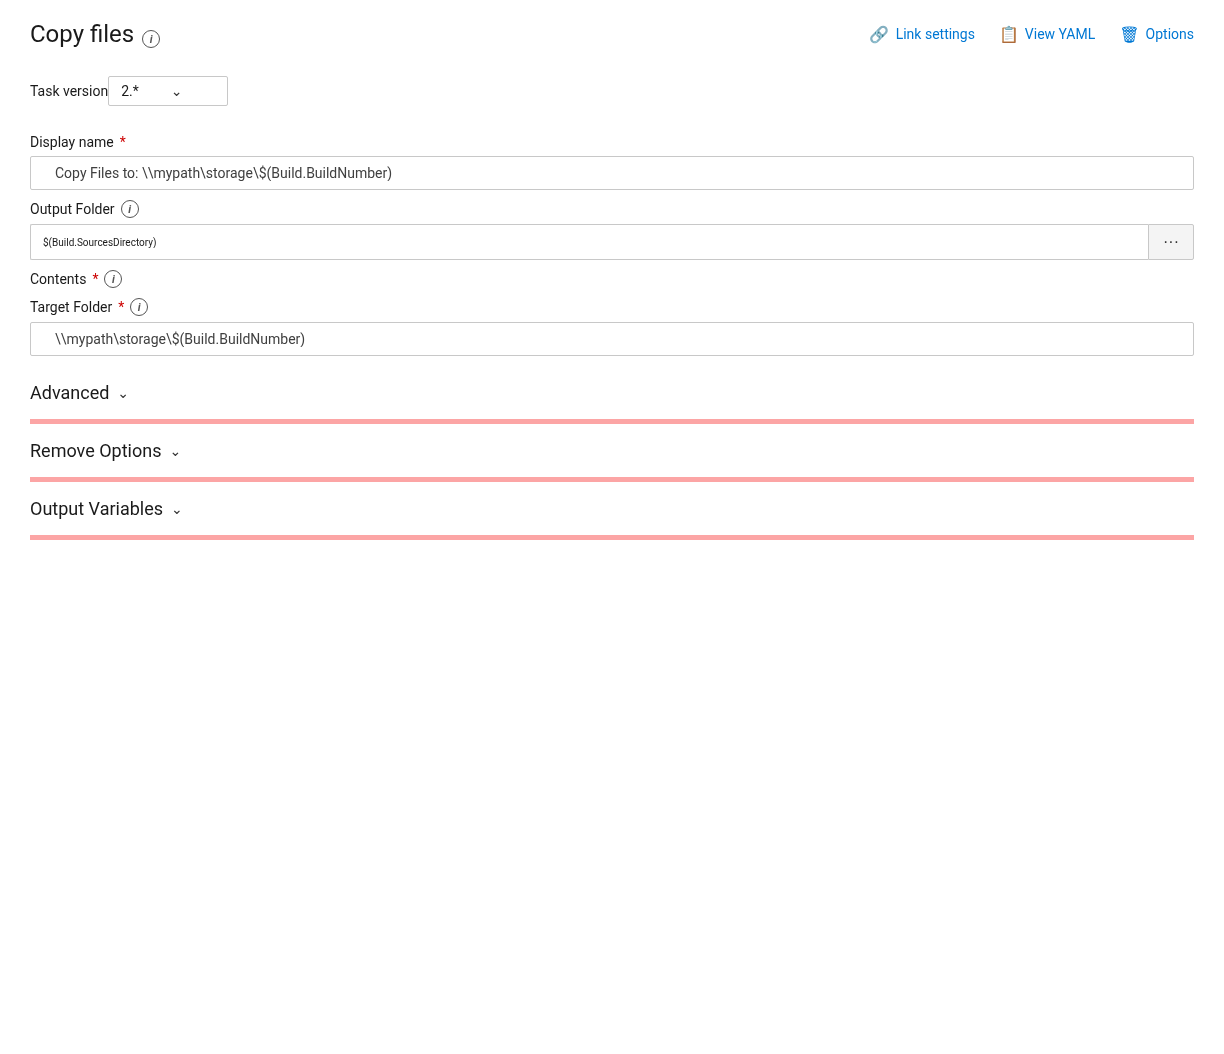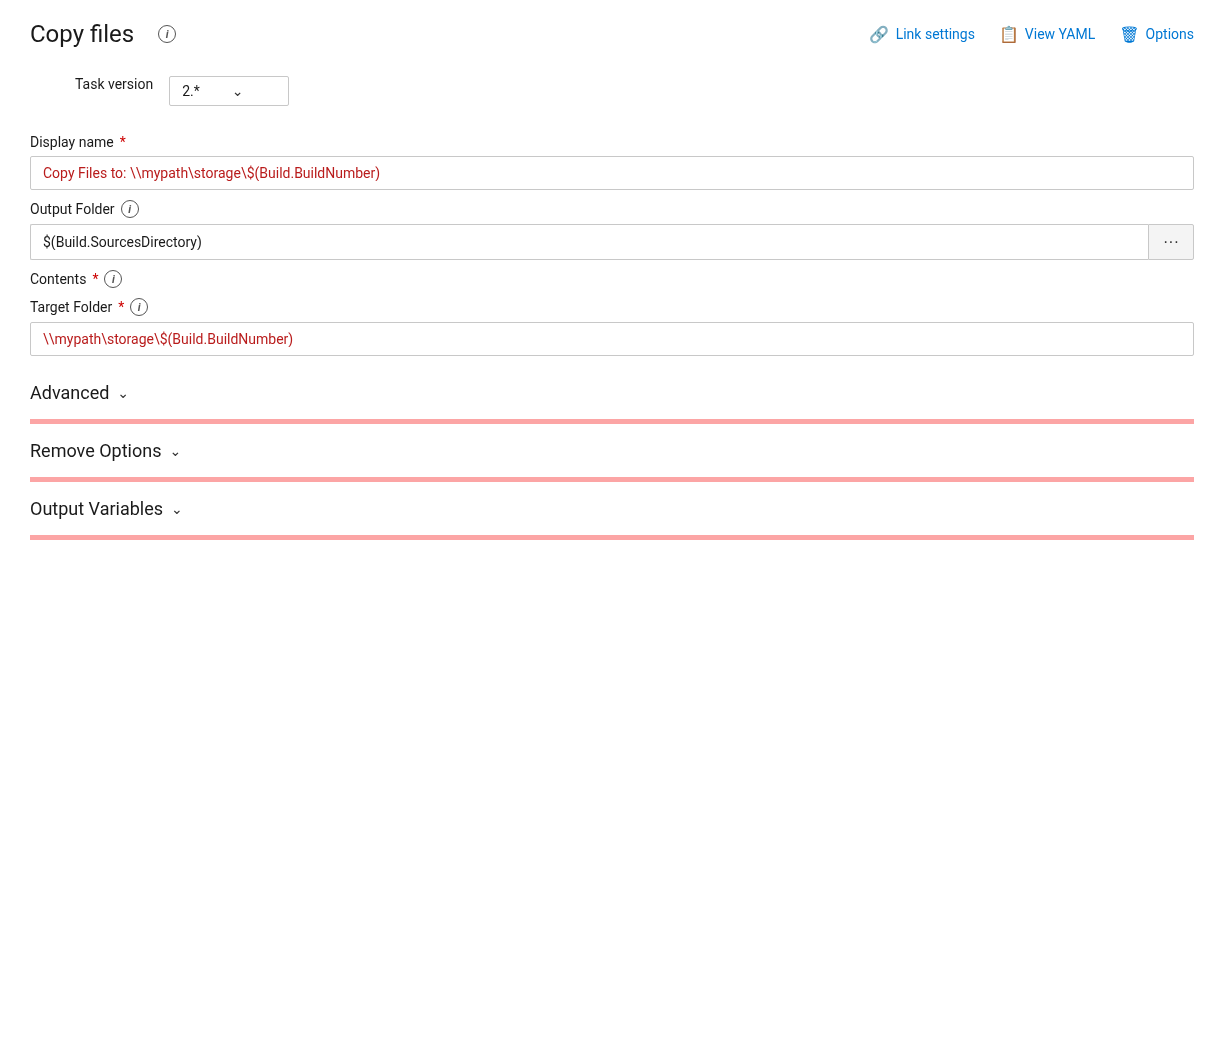--- a/index.html
+++ b/index.html
@@ -21,22 +21,22 @@
     .header {
       display: flex;
       align-items: center;
       justify-content: space-between;
       margin-bottom: 28px;
       padding-bottom: 0;
     }
 
     .header-left {
       display: flex;
-      align-items: center;
-      gap: 24px;
+      align-items: flex-end;
+      gap: 8px;
     }
 
     .page-title {
       font-size: 24px;
       font-weight: 400;
       color: #1a1a1a;
     }
 
     .info-icon {
       display: inline-flex;
@@ -69,23 +69,23 @@
       text-decoration: none;
     }
 
     .action-icon {
       font-size: 16px;
       color: #0078d4;
     }
 
     .task-version-row {
       display: flex;
-      gap: 16px;
+      align-items: center;
+      gap: 0;
       margin-bottom: 28px;
-      margin-left: 45px;
     }
 
     .task-version-label {
       font-size: 14px;
       color: #1a1a1a;
     }
 
     .version-select {
       display: flex;
       align-items: center;
@@ -122,39 +122,39 @@
 
     .required-star {
       color: #c00;
       font-size: 14px;
     }
 
     .text-input {
       width: 100%;
       border: 1px solid #c8c8c8;
       border-radius: 2px;
-      padding: 8px 12px;
-      font-size: 14px;
-      color: #b91c1c;
+      padding: 8px 24px;
+      font-size: 14px;
+      color: #404040;
       outline: none;
       font-family: inherit;
     }
 
     .source-folder-row {
       display: flex;
       gap: 0;
     }
 
     .source-folder-input {
       flex: 1;
       border: 1px solid #c8c8c8;
       border-right: none;
       border-radius: 2px 0 0 2px;
       padding: 8px 12px;
-      font-size: 14px;
+      font-size: 10px;
       color: #1a1a1a;
       outline: none;
       font-family: inherit;
     }
 
     .ellipsis-btn {
       border: 1px solid #c8c8c8;
       border-radius: 0 2px 2px 0;
       padding: 8px 14px;
       background: #f4f4f4;

